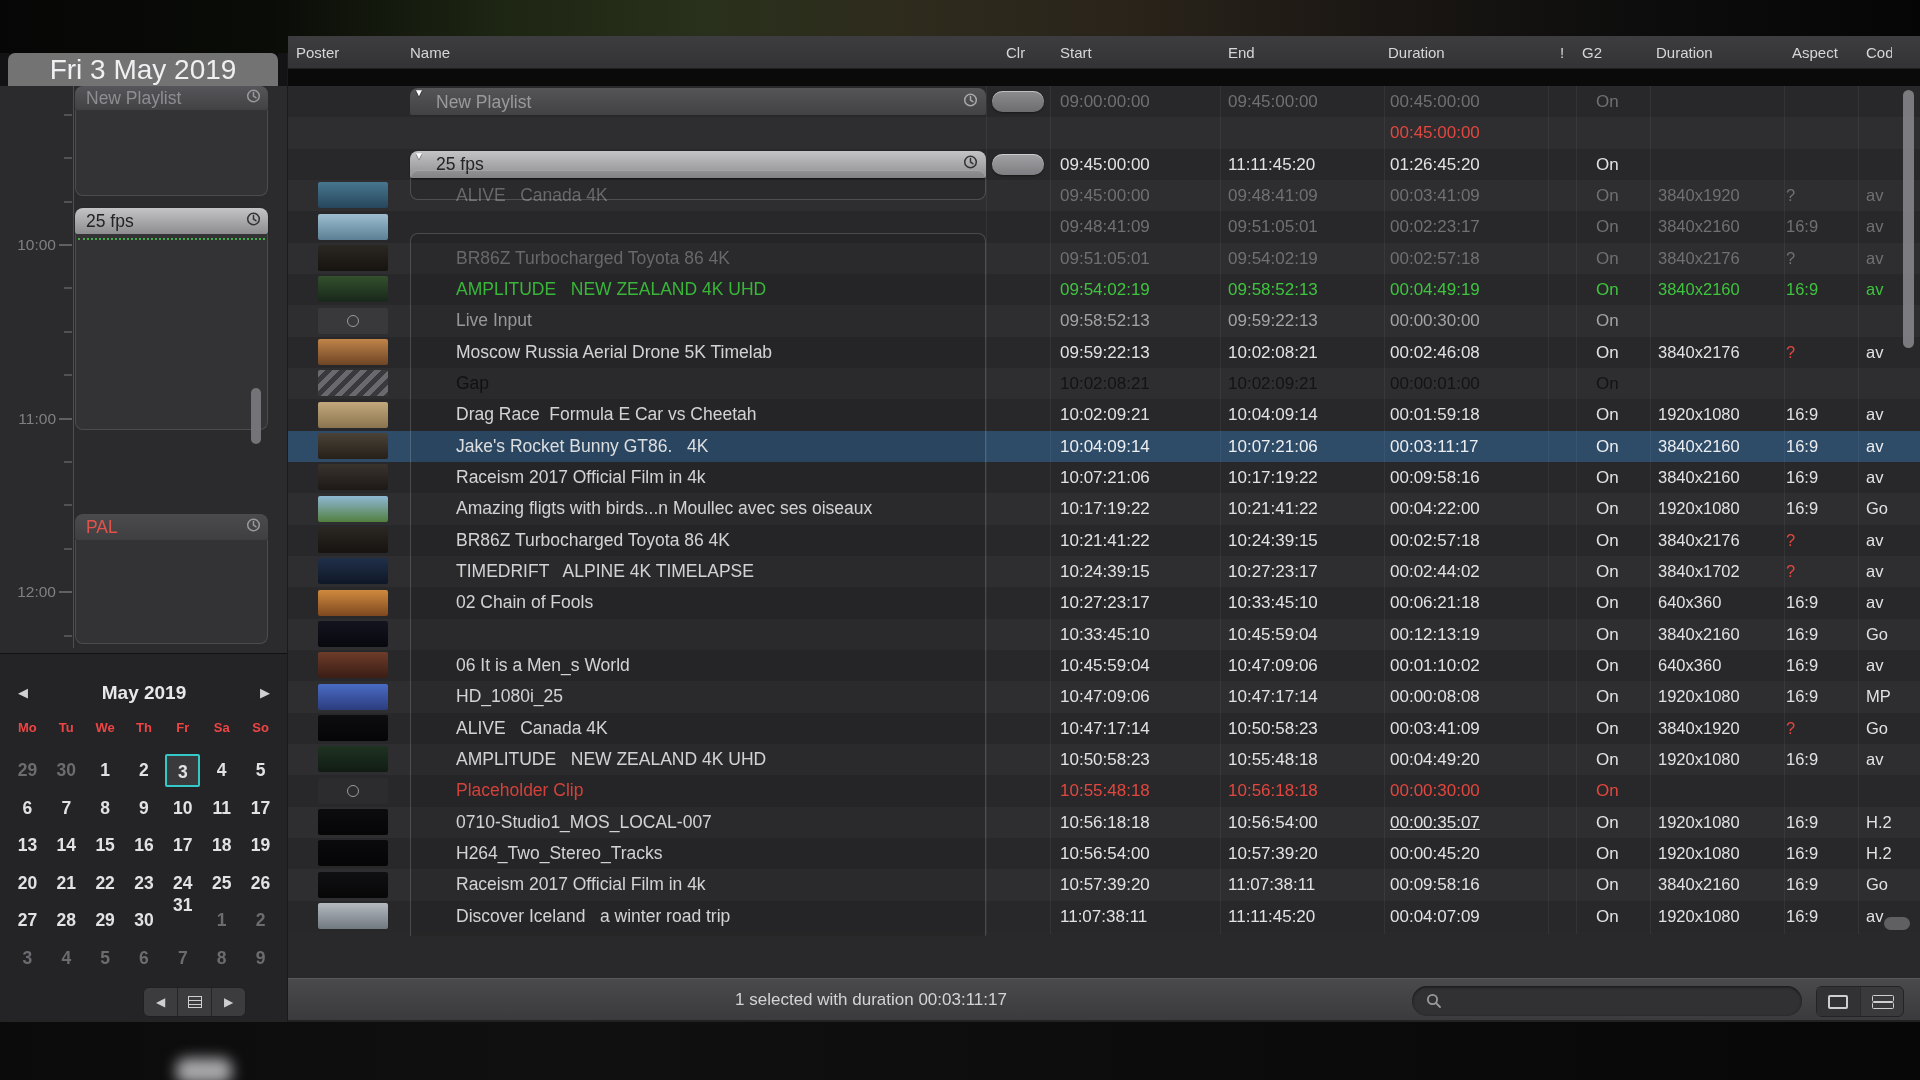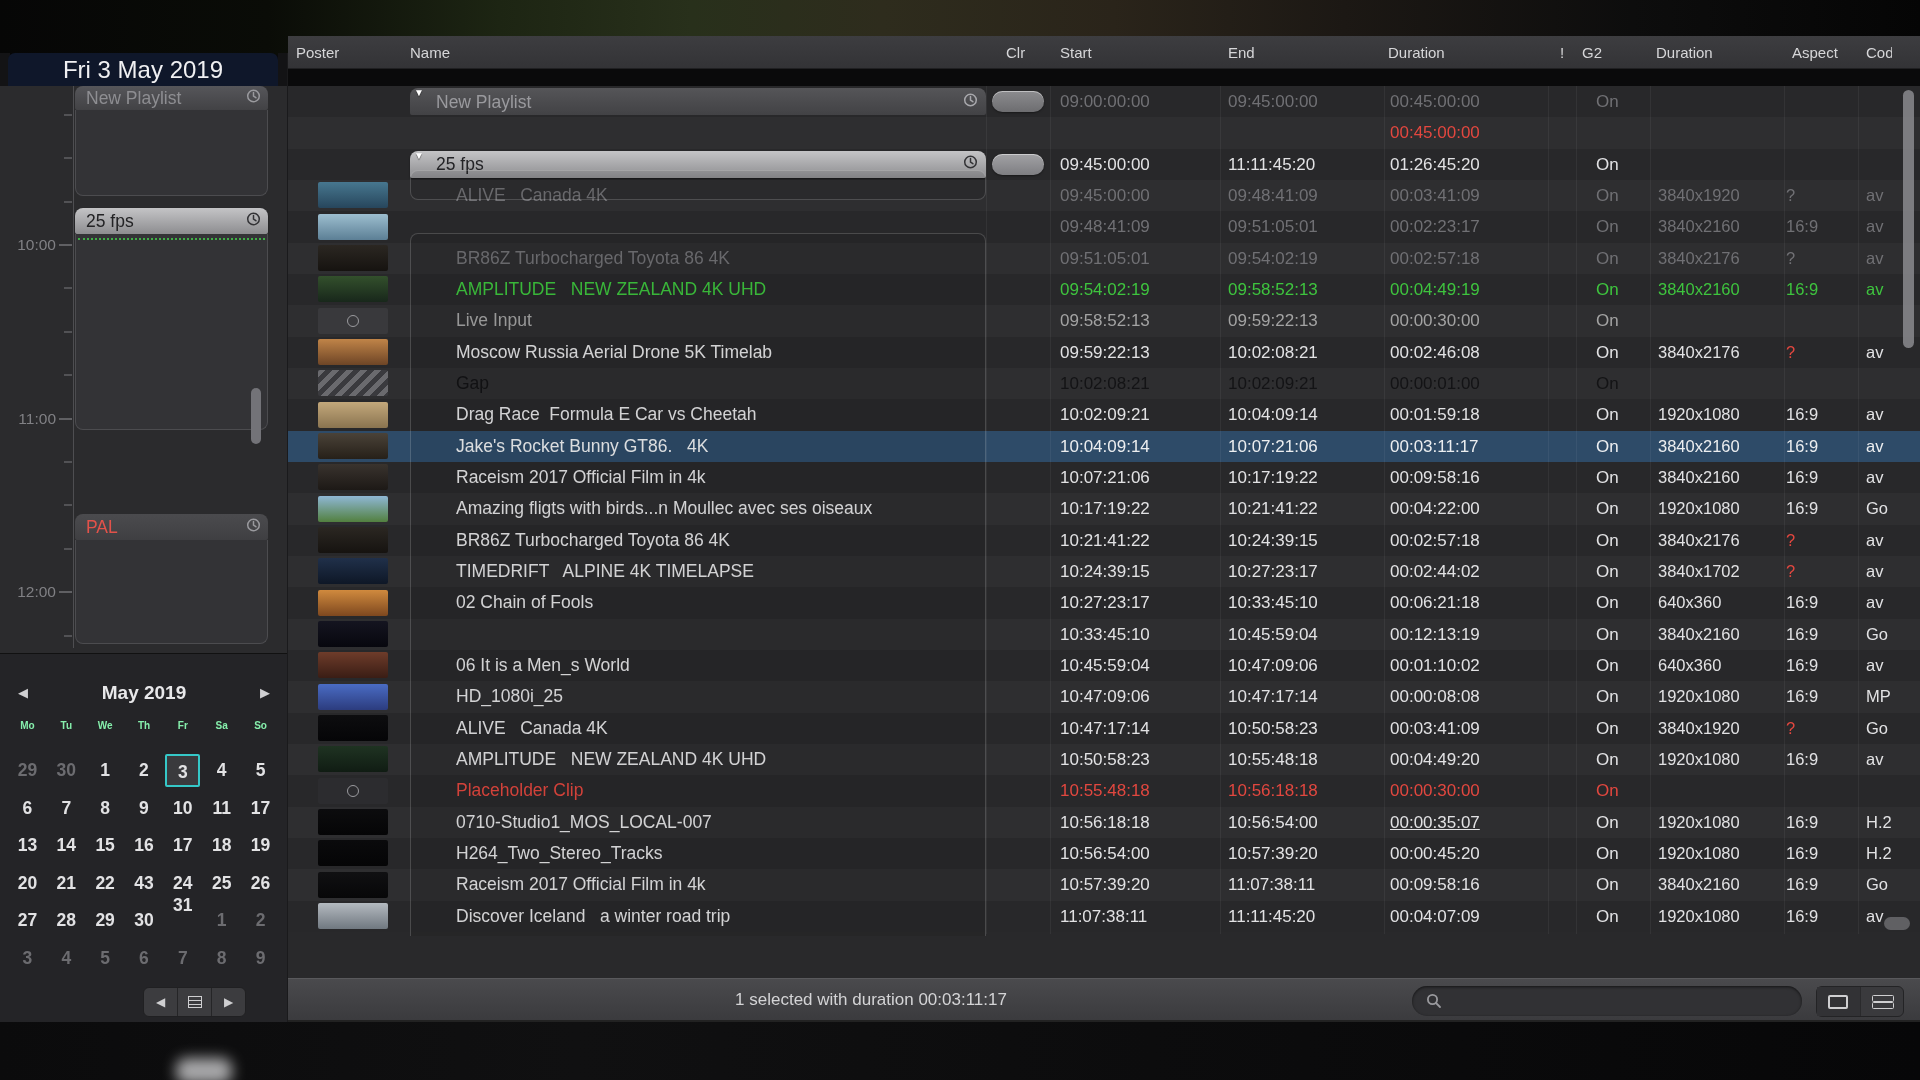--- a/index.html
+++ b/index.html
@@ -10,22 +10,22 @@
   
   .bg-top { position:absolute; left:0; top:0; width:1920px; height:55px;
     background:linear-gradient(90deg,#060606 0%,#0a0c07 14%,#1d2513 26%,#28301b 36%,#2e2c1d 46%,#2a241a 58%,#1c1814 70%,#0d0d0d 85%,#050505 100%); }
   .bg-bottom { position:absolute; left:0; top:1022px; width:1920px; height:58px;
     background:linear-gradient(90deg,#0b0b0c 0%,#101011 30%,#0c0c0d 60%,#070708 100%); }
   .dock-blob { position:absolute; left:176px; top:1058px; width:56px; height:26px; background:#cfcfd1; border-radius:10px; filter:blur(7px); opacity:.8; }
 
   .tab-gutter { position:absolute; top:53px; width:10px; height:33px; background:#131315; }
 
   
-  .date-tab { position:absolute; left:8px; top:53px; width:270px; height:33px; background:#0f172a;
-    border-radius:7px 7px 0 0; color:#f0f0f2; font-size:24px; line-height:33px; text-align:center; }
+  .date-tab { position:absolute; left:8px; top:53px; width:270px; height:33px; background:#737373;
+    border-radius:7px 7px 0 0; color:#f0f0f2; font-size:28px; line-height:33px; text-align:center; }
 
   
   .tl-panel { position:absolute; left:0; top:86px; width:288px; height:567px; background:#2b2b2d; }
   .tl-vline { position:absolute; left:73px; top:0; width:1px; height:562px; background:#4e4e51; }
   .tl-hour-label { position:absolute; left:4px; width:52px; text-align:right; font-size:15.5px; color:#808084; transform:translateY(-50%); }
   .tl-tick { position:absolute; height:2px; background:#606063; }
   .tl-tick.minor { left:64px; width:8px; background:#525255; }
   .tl-tick.hour { left:59px; width:13px; }
   .tl-bar { position:absolute; left:75px; width:193px; border-radius:8px 8px 2px 2px; font-size:17.5px; }
   .tl-bar .lbl { position:absolute; left:11px; top:50%; transform:translateY(-50%); white-space:pre; }
@@ -35,21 +35,21 @@
   .tl-bar.pal { background:linear-gradient(180deg,#4b4b4e,#3f3f42); }
   .tl-block { position:absolute; left:75px; width:193px; background:#333336; border:1px solid #4c4c4f; border-top:none; border-radius:0 0 8px 8px; }
   .tl-dotted { position:absolute; left:78px; width:187px; height:0; border-top:2px dotted #3fae46; }
   .tl-scroll { position:absolute; left:251px; top:302px; width:10px; height:56px; border-radius:5px; background:#737378; }
 
   
   .cal-panel { position:absolute; left:0; top:653px; width:288px; height:369px; background:#242427; border-top:1px solid #111; }
   .cal-head { position:absolute; top:25px; left:0; width:288px; height:28px; }
   .cal-title { position:absolute; left:0; width:288px; text-align:center; font-size:19px; font-weight:bold; color:#e8e8ea; line-height:28px; }
   .cal-arrow { position:absolute; top:0; width:30px; height:28px; color:#d0d0d2; font-size:13px; line-height:28px; text-align:center; cursor:default; }
-  .cal-wd { position:absolute; font-size:10px; font-weight:bold; color:#86efac; text-align:center; }
+  .cal-wd { position:absolute; font-size:13px; font-weight:bold; color:#ef4444; text-align:center; }
   .cal-cell { position:absolute; text-align:center; font-size:17.5px; font-weight:bold; color:#e2e2e4; }
   .cal-cell.dim { color:#6c6c70; }
   .cal-cell.selected { background:#3a3a3d; border:2px solid #35c8c8; border-radius:2px; }
   .cal-nav { position:absolute; top:333px; left:143px; width:103px; height:30px; background:#3c3c3f; border:1px solid #202022; border-radius:6px; display:flex; }
   .cal-nav .seg { flex:1; border-right:1px solid #252527; color:#cfcfd1; text-align:center; line-height:28px; font-size:12px; position:relative; }
   .cal-nav .seg:last-child { border-right:none; }
   .grid-icon { display:inline-block; width:14px; height:12px; margin-top:8px; border:1.5px solid #cfcfd1;
     background:linear-gradient(#cfcfd1 1.5px,transparent 1.5px) 0 3px/100% 4px, transparent;
     background-clip:border-box; }
 
@@ -201,21 +201,21 @@
         <div class="cal-cell" style="left: 10px; top: 175.2px; width: 34.8571px; height: 33px; line-height: 33px;">13</div>
         <div class="cal-cell" style="left: 48.8571px; top: 175.2px; width: 34.8571px; height: 33px; line-height: 33px;">14</div>
         <div class="cal-cell" style="left: 87.7143px; top: 175.2px; width: 34.8571px; height: 33px; line-height: 33px;">15</div>
         <div class="cal-cell" style="left: 126.571px; top: 175.2px; width: 34.8571px; height: 33px; line-height: 33px;">16</div>
         <div class="cal-cell" style="left: 165.429px; top: 175.2px; width: 34.8571px; height: 33px; line-height: 33px;">17</div>
         <div class="cal-cell" style="left: 204.286px; top: 175.2px; width: 34.8571px; height: 33px; line-height: 33px;">18</div>
         <div class="cal-cell" style="left: 243.143px; top: 175.2px; width: 34.8571px; height: 33px; line-height: 33px;">19</div>
         <div class="cal-cell" style="left: 10px; top: 212.8px; width: 34.8571px; height: 33px; line-height: 33px;">20</div>
         <div class="cal-cell" style="left: 48.8571px; top: 212.8px; width: 34.8571px; height: 33px; line-height: 33px;">21</div>
         <div class="cal-cell" style="left: 87.7143px; top: 212.8px; width: 34.8571px; height: 33px; line-height: 33px;">22</div>
-        <div class="cal-cell" style="left: 126.571px; top: 212.8px; width: 34.8571px; height: 33px; line-height: 33px;">43</div>
+        <div class="cal-cell" style="left: 126.571px; top: 212.8px; width: 34.8571px; height: 33px; line-height: 33px;">23</div>
         <div class="cal-cell" style="left: 165.429px; top: 212.8px; width: 34.8571px; height: 33px; line-height: 33px;">24</div>
         <div class="cal-cell" style="left: 204.286px; top: 212.8px; width: 34.8571px; height: 33px; line-height: 33px;">25</div>
         <div class="cal-cell" style="left: 243.143px; top: 212.8px; width: 34.8571px; height: 33px; line-height: 33px;">26</div>
         <div class="cal-cell" style="left: 10px; top: 250.4px; width: 34.8571px; height: 33px; line-height: 33px;">27</div>
         <div class="cal-cell" style="left: 48.8571px; top: 250.4px; width: 34.8571px; height: 33px; line-height: 33px;">28</div>
         <div class="cal-cell" style="left: 87.7143px; top: 250.4px; width: 34.8571px; height: 33px; line-height: 33px;">29</div>
         <div class="cal-cell" style="left: 126.571px; top: 250.4px; width: 34.8571px; height: 33px; line-height: 33px;">30</div>
         <div class="cal-cell" style="left: 165.429px; top: 235px; width: 34.8571px; height: 33px; line-height: 33px;">31</div>
         <div class="cal-cell dim" style="left: 204.286px; top: 250.4px; width: 34.8571px; height: 33px; line-height: 33px;">1</div>
         <div class="cal-cell dim" style="left: 243.143px; top: 250.4px; width: 34.8571px; height: 33px; line-height: 33px;">2</div>

